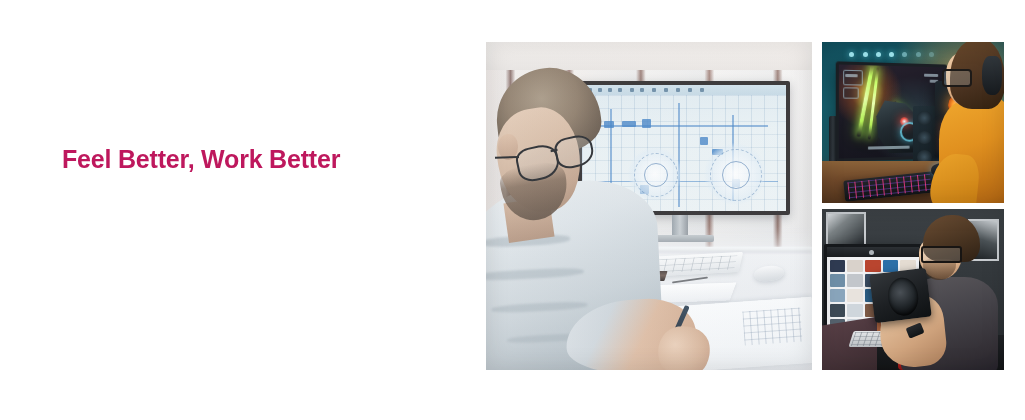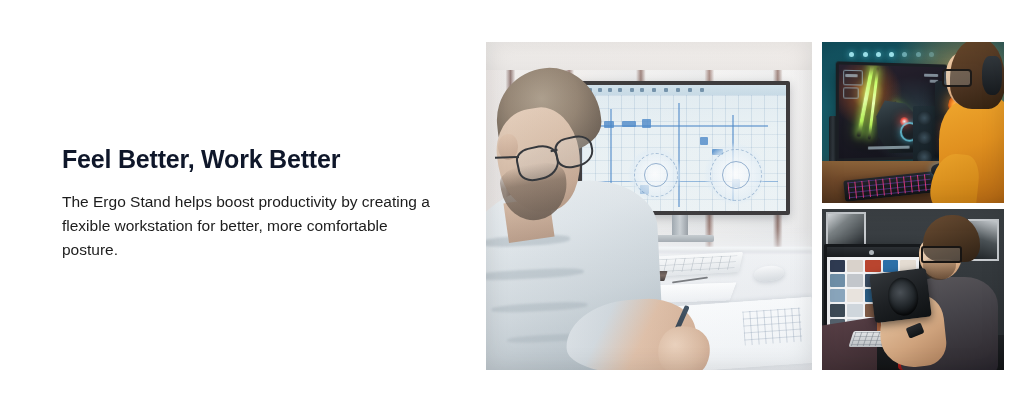--- a/index.html
+++ b/index.html
@@ -23,26 +23,26 @@
   }
 
   
   .copy {
     position: absolute;
     left: 62px;
     top: 144px;
     width: 390px;
   }
   .headline {
-    margin: 0 0 16px 0;
+    margin: 0 0 24px 0;
     font-family: "Liberation Sans", sans-serif;
     font-size: 25px;
     line-height: 30px;
     font-weight: bold;
-    color: #0f172a;
+    color: #be185d;
     letter-spacing: -0.2px;
   }
   .subcopy {
     margin: 0;
     font-family: "Liberation Sans", sans-serif;
     font-size: 15.5px;
     line-height: 24px;
     font-weight: normal;
     color: #1c1c1c;
     max-width: 372px;
@@ -583,21 +583,20 @@
     box-shadow: inset 0 0 24px rgba(0,0,0,.12);
   }
 </style>
 </head>
 <body>
 
 <div class="banner">
 
   <div class="copy">
     <h2 class="headline">Feel Better, Work Better</h2>
-    <p class="subcopy">The Ergo Stand helps boost productivity by creating a flexible workstation for better, more comfortable posture.</p>
   </div>
 
   <div class="collage">
 
     <div class="tile tile-main">
       <div class="scene">
         <div class="office-bg"></div>
         <div class="office-ceiling"></div>
         <div class="office-floorline"></div>
 

